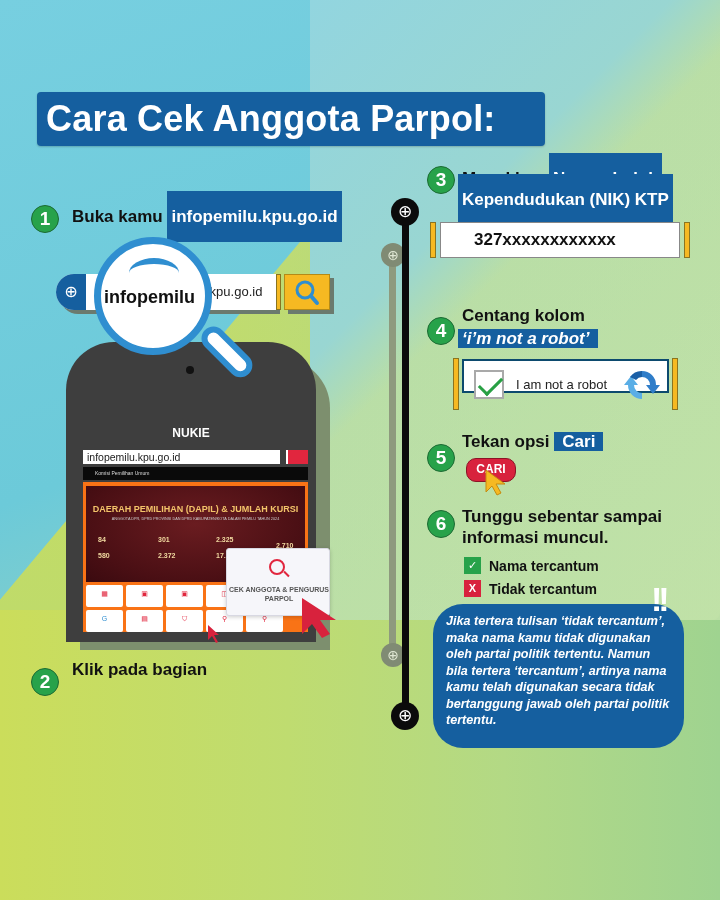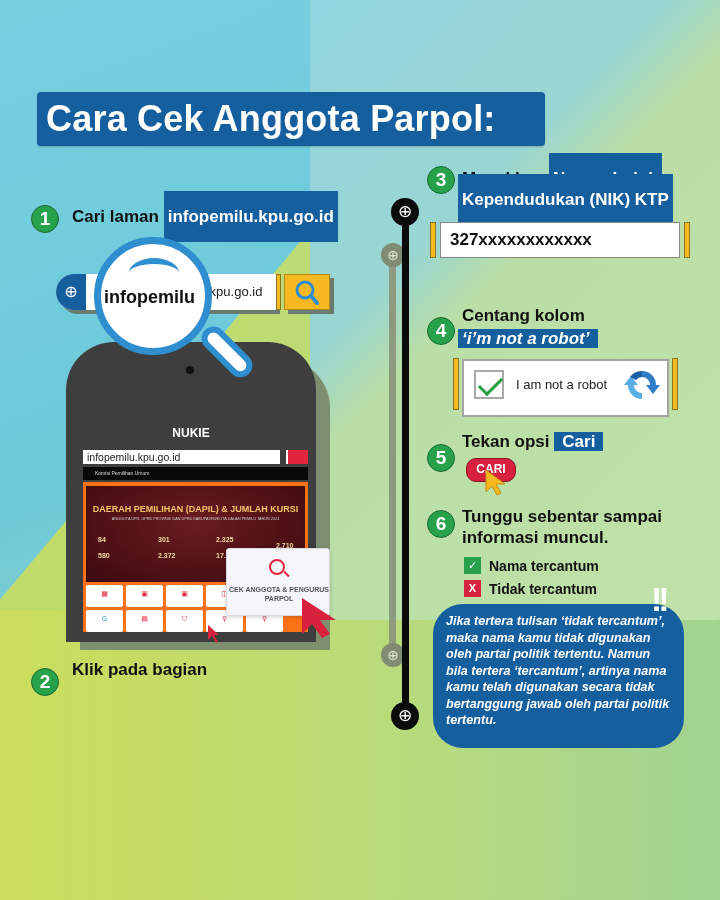--- a/index.html
+++ b/index.html
@@ -126,26 +126,26 @@
   .tl-node {
     position: absolute; width: 28px; height: 28px; border-radius: 50%; background: #0b0b0b;
     color: #fff; font-size: 17px; text-align: center; line-height: 28px;
   }
   .tl-node.ghost { background: #808b74; width: 24px; height: 24px; line-height: 24px; font-size: 14px; color: #dfe6d3; }
 
   
   .nik-input {
     position: absolute; left: 440px; top: 222px; width: 240px; height: 36px;
     background: #fff; border: 1px solid #888;
-    font-weight: bold; font-size: 17px; line-height: 34px; padding-left: 9px; color: #111;
+    font-weight: bold; font-size: 17px; line-height: 34px; padding-left: 33px; color: #111;
   }
   
   .captcha {
-    position: absolute; left: 462px; top: 359px; width: 207px; height: 58px;
-    background: #fff; border: 2px solid #a3a3a3;
+    position: absolute; left: 462px; top: 359px; width: 207px; height: 34px;
+    background: #fff; border: 2px solid #0c4a6e;
   }
   .captcha .cb { position: absolute; left: 10px; top: 9px; width: 30px; height: 29px; border: 2px solid #a9a9a9; background: #fff; }
   .captcha .cb::after {
     content: ""; position: absolute; left: 8px; top: 0px; width: 10px; height: 20px;
     border-right: 3px solid #28a044; border-bottom: 3px solid #28a044; transform: rotate(45deg);
   }
   .captcha .lbl { position: absolute; left: 52px; top: 16px; font-size: 13px; color: #222; }
   .captcha .recap { position: absolute; left: 160px; top: 6px; width: 36px; height: 36px; }
 
   
@@ -171,21 +171,21 @@
 <div class="bg-lower"></div>
 <div class="bg-mid"></div>
 <div class="bg-panel"></div>
 <div class="bg-left"></div>
 <div class="bg-left-lower"></div>
 
 <div class="title">Cara Cek Anggota Parpol:</div>
 
 <div class="step-num" style="left:31px;top:205px;">1</div>
 <div class="step-text" style="left:72px;top:207px;">
-  <span>Cari laman</span>
+  <span>Buka kamu</span>
   <span class="hl">infopemilu.kpu.go.id</span>
 </div>
 
 <div class="urlbar">
   <div class="globe-cap">⊕</div>
   <span class="url-rest">.kpu.go.id</span>
 </div>
 <div class="yellow-strip" style="left:276px;top:274px;width:5px;height:36px;"></div>
 <div class="search-btn">
   <svg width="46" height="36" viewBox="0 0 46 36">

